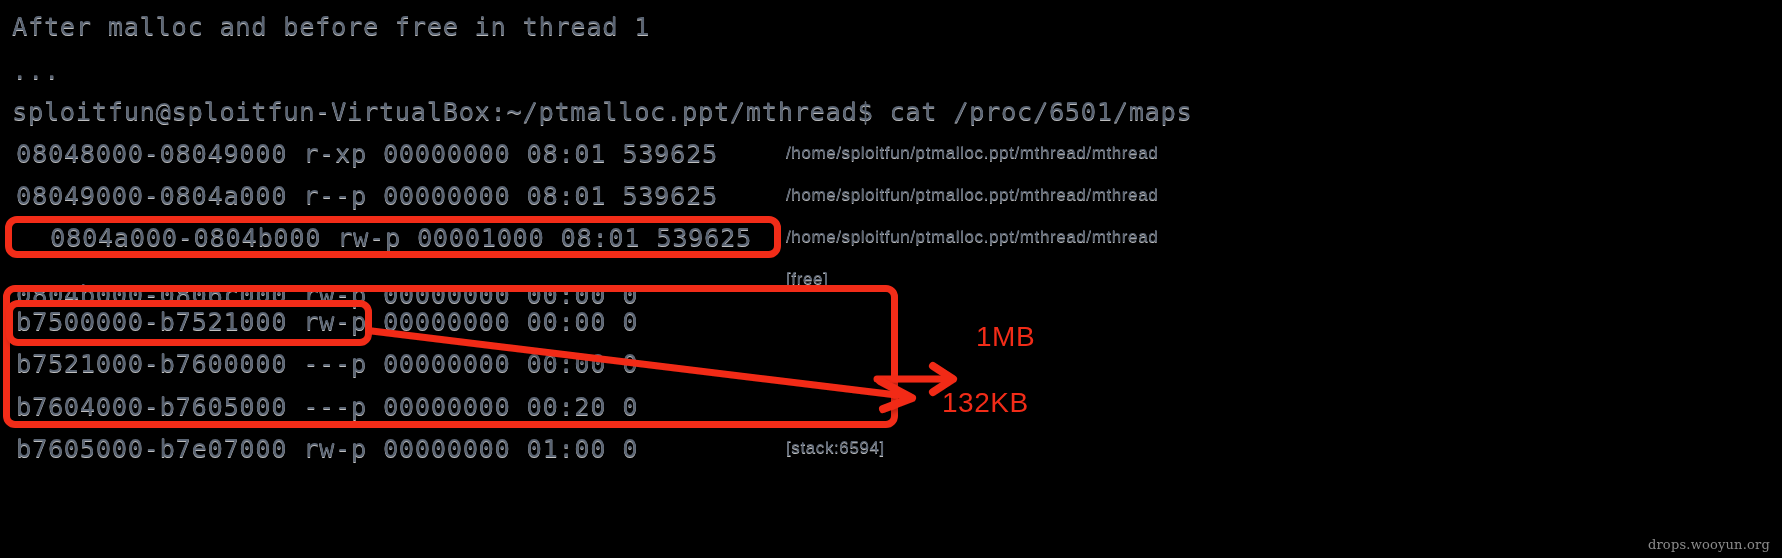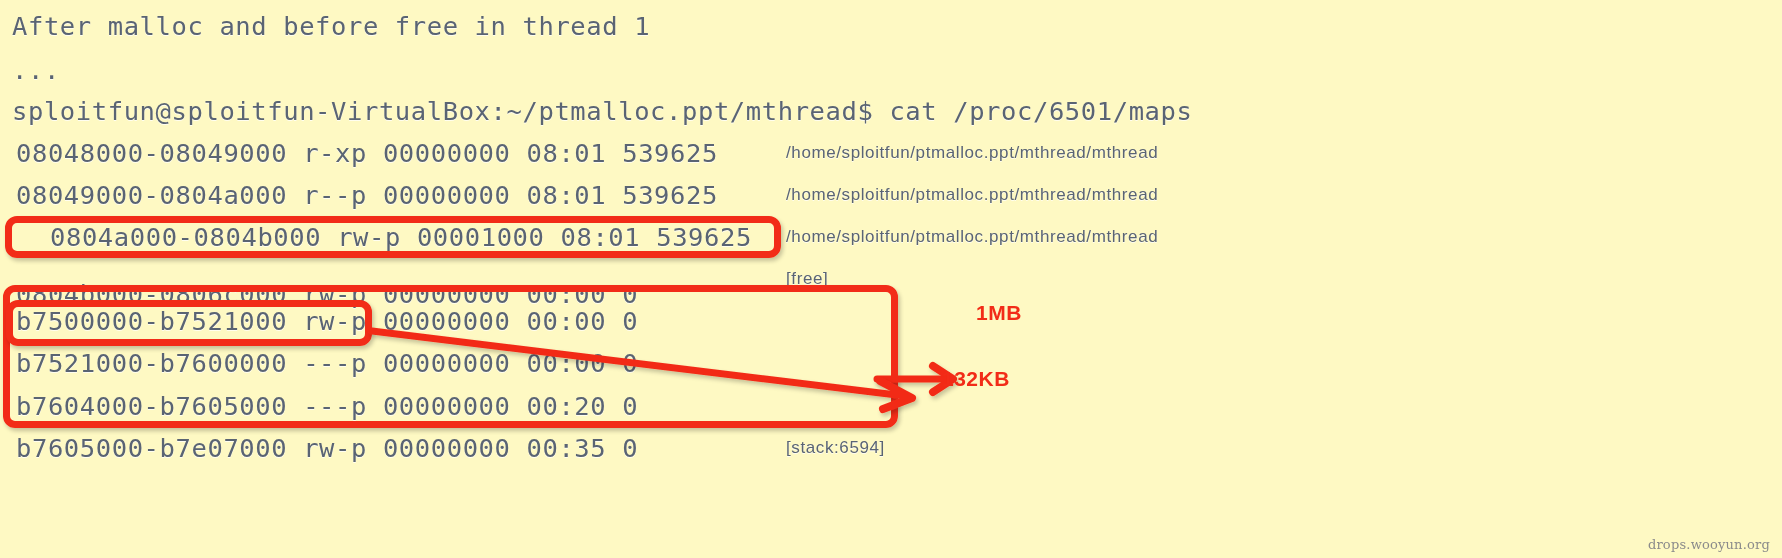--- a/index.html
+++ b/index.html
@@ -10,21 +10,21 @@
     width: 1782px;
     height: 558px;
     background: #eeeeee;
     font-family: "DejaVu Sans Mono", monospace;
     overflow: hidden;
   }
   #stage {
     position: relative;
     width: 1782px;
     height: 558px;
-    background: #fef9c3;
+    background: #000000;
   }
 
   
   .tline {
     position: absolute;
     white-space: pre;
     color: #5a6473;
     font-family: "DejaVu Sans Mono", monospace;
     font-size: 25.5px;
     letter-spacing: 0.6px;
@@ -65,24 +65,25 @@
     height: 558px;
     pointer-events: none;
     overflow: visible;
   }
 
   
   .sizelabel {
     position: absolute;
     color: #f22c18;
     font-family: "Liberation Sans", sans-serif;
-    font-size: 21px;
-    font-weight: 700;
+    font-size: 28px;
+    font-weight: 400;
     letter-spacing: 0.5px;
     white-space: pre;
+    margin-top: 20px;
   }
 
   
   .watermark {
     position: absolute;
     right: 12px;
     bottom: 6px;
     color: #8b8b8b;
     font-family: "DejaVu Serif", serif;
     font-size: 13px;
@@ -115,21 +116,21 @@
 
     <div class="tline" style="left:16px; top:279px;">0804b000-0806c000 rw-p 00000000 00:00 0</div>
     <div class="path" style="left:786px; top:264px;">[free]</div>
 
     <div class="tline bold" style="left:16px; top:306px;">b7500000-b7521000 rw-p 00000000 00:00 0</div>
 
     <div class="tline bold" style="left:16px; top:348px;">b7521000-b7600000 ---p 00000000 00:00 0</div>
 
     <div class="tline" style="left:16px; top:391px;">b7604000-b7605000 ---p 00000000 00:20 0</div>
 
-    <div class="tline" style="left:16px; top:433px;">b7605000-b7e07000 rw-p 00000000 00:35 0</div>
+    <div class="tline" style="left:16px; top:433px;">b7605000-b7e07000 rw-p 00000000 01:00 0</div>
     <div class="path" style="left:786px; top:433px;">[stack:6594]</div>
 
   </div>
 
   <div class="redbox" style="left:5px; top:216px; width:776px; height:42px;"></div>
 
   <div class="redbox" style="left:3px; top:285px; width:895px; height:143px;"></div>
 
   <div class="redbox" style="left:6px; top:300px; width:366px; height:46px;"></div>
 

